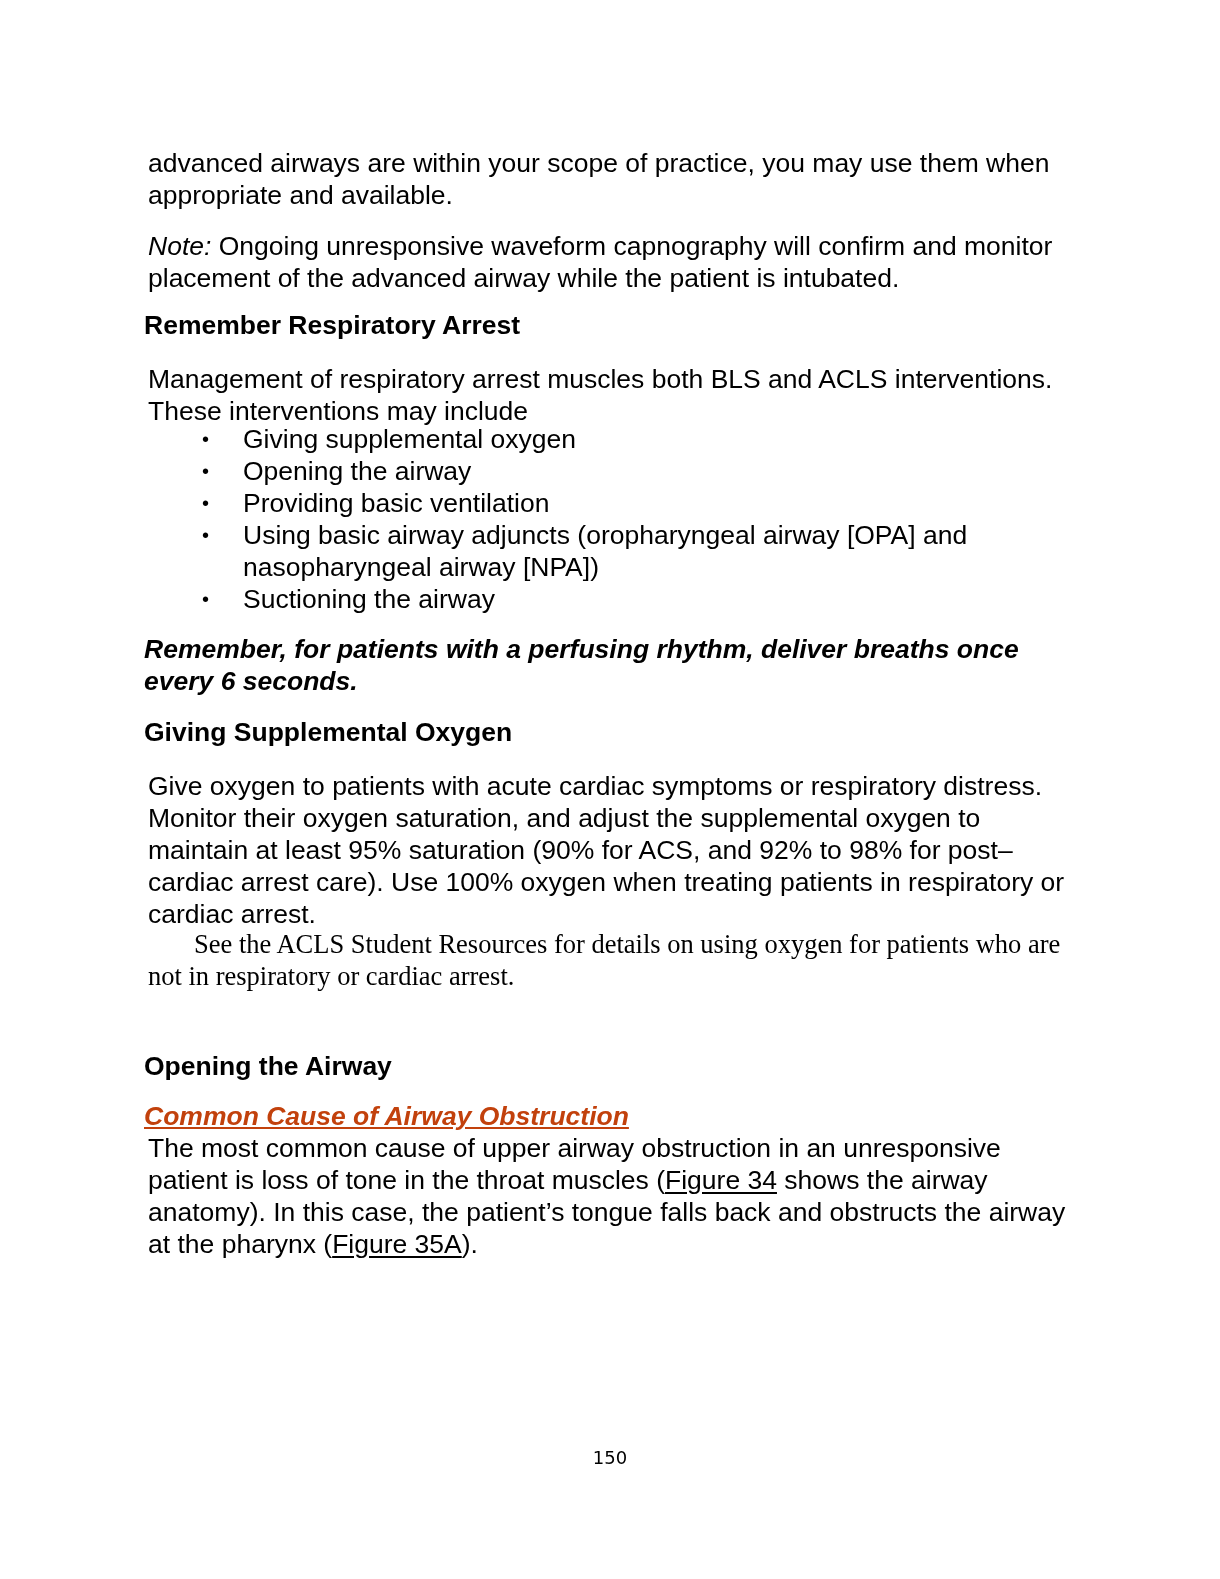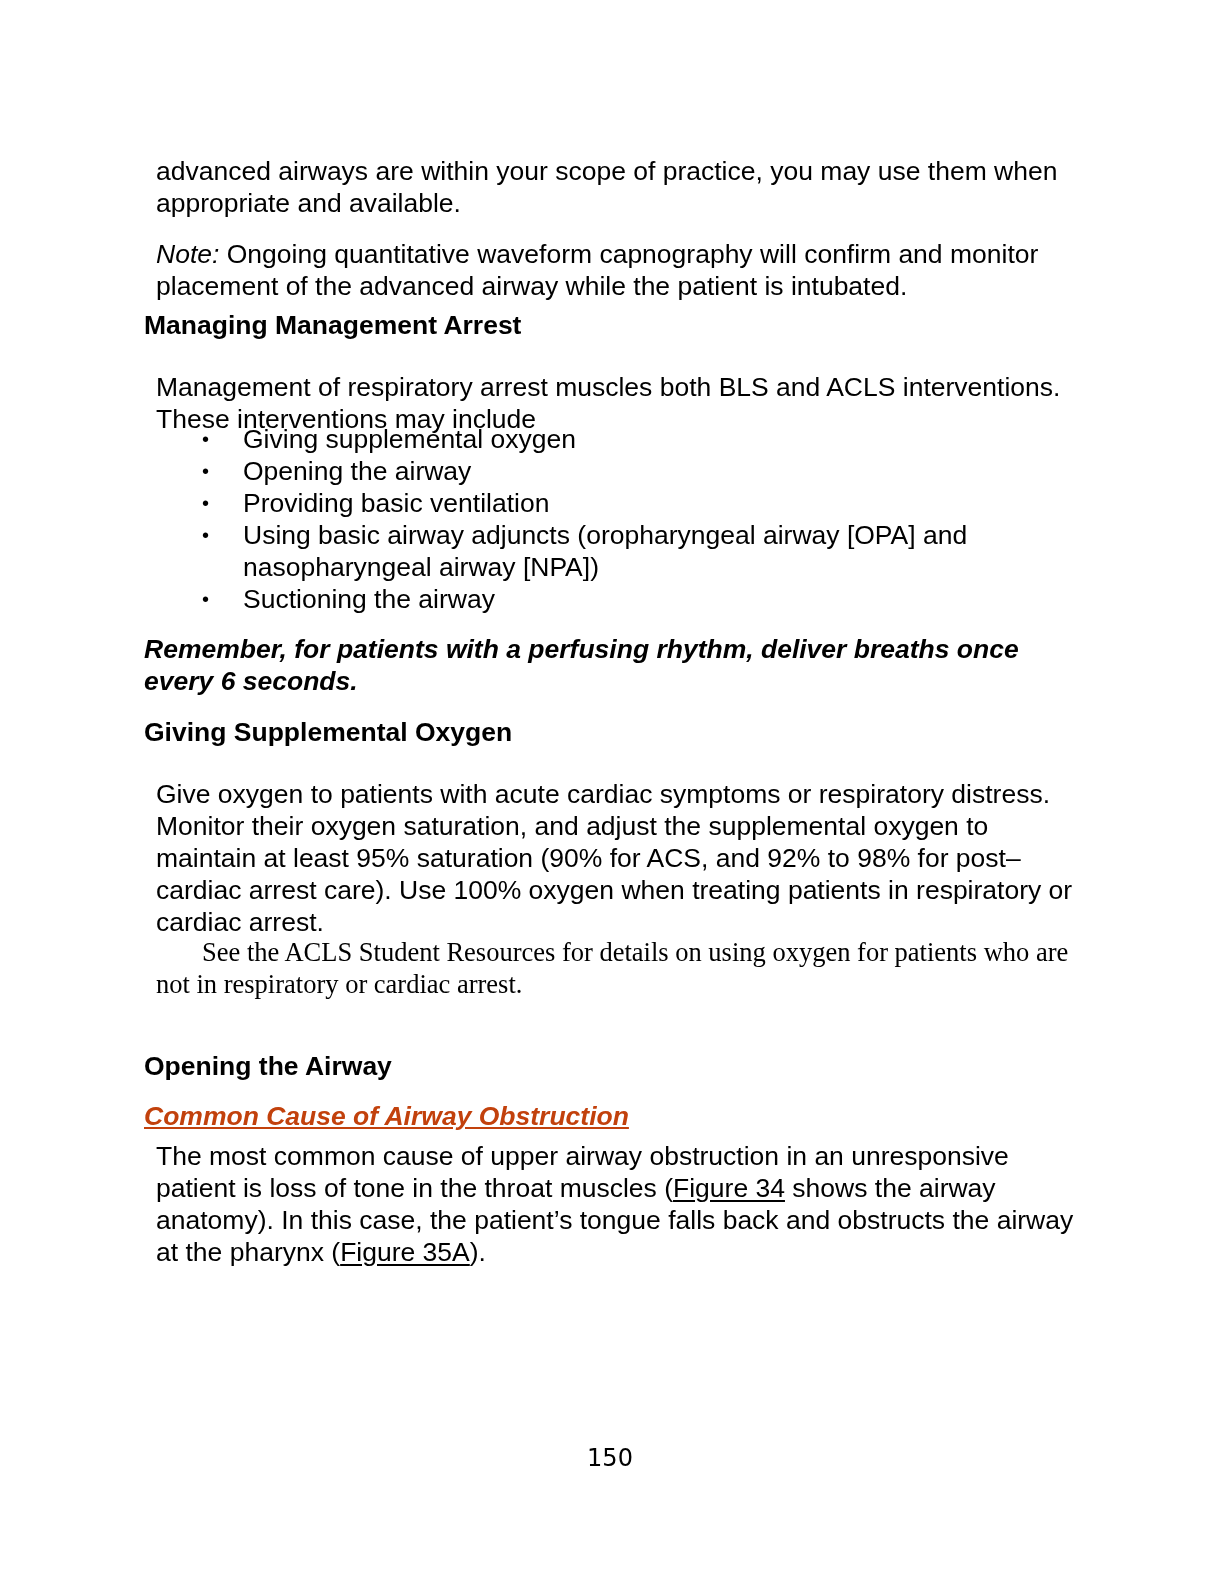--- a/index.html
+++ b/index.html
@@ -17,21 +17,21 @@
     }
     .page {
       position: absolute;
       left: 144px;
       top: 0;
       width: 935px;
     }
     .line-block {
       font-size: 26.5px;
       line-height: 32px;
-      margin: 12px;
+      margin: 4px;
     }
     .p1 { position: absolute; top: 143px; left: 0; width: 935px; }
     .p-note { position: absolute; top: 226px; left: 0; width: 935px; }
     .h-manage { position: absolute; top: 309px; left: 0; font-weight: bold; font-size: 26.5px; line-height: 32px; }
     .p-manage { position: absolute; top: 359px; left: 0; width: 935px; }
     ul.bullets {
       position: absolute;
       top: 423px;
       left: 0;
       margin: 0;
@@ -83,35 +83,35 @@
       text-decoration: underline;
       text-underline-offset: 3px;
     }
     .page-number {
       position: absolute;
       top: 1446px;
       left: 0;
       width: 1220px;
       text-align: center;
       font-family: "DejaVu Sans", sans-serif;
-      font-size: 24px;
+      font-size: 18px;
       line-height: 24px;
       color: #000000;
     }
   </style>
 </head>
 <body>
 
 <div class="page">
 
   <p class="line-block p1">advanced airways are within your scope of practice, you may use them when appropriate and available.</p>
 
-  <p class="line-block p-note"><em>Note:</em><span> Ongoing quantitative waveform capnography will confirm and monitor placement of the advanced airway while the patient is intubated.</span></p>
+  <p class="line-block p-note"><em>Note:</em><span> Ongoing unresponsive waveform capnography will confirm and monitor placement of the advanced airway while the patient is intubated.</span></p>
 
-  <div class="h-manage">Managing Management Arrest</div>
+  <div class="h-manage">Remember Respiratory Arrest</div>
 
   <p class="line-block p-manage">Management of respiratory arrest muscles both BLS and ACLS interventions. These interventions may include</p>
 
   <ul class="bullets">
     <li><span class="bullet">•</span><span>Giving supplemental oxygen</span></li>
     <li><span class="bullet">•</span><span>Opening the airway</span></li>
     <li><span class="bullet">•</span><span>Providing basic ventilation</span></li>
     <li><span class="bullet">•</span><span>Using basic airway adjuncts (oropharyngeal airway [OPA] and nasopharyngeal airway [NPA])</span></li>
     <li><span class="bullet">•</span><span>Suctioning the airway</span></li>
   </ul>

